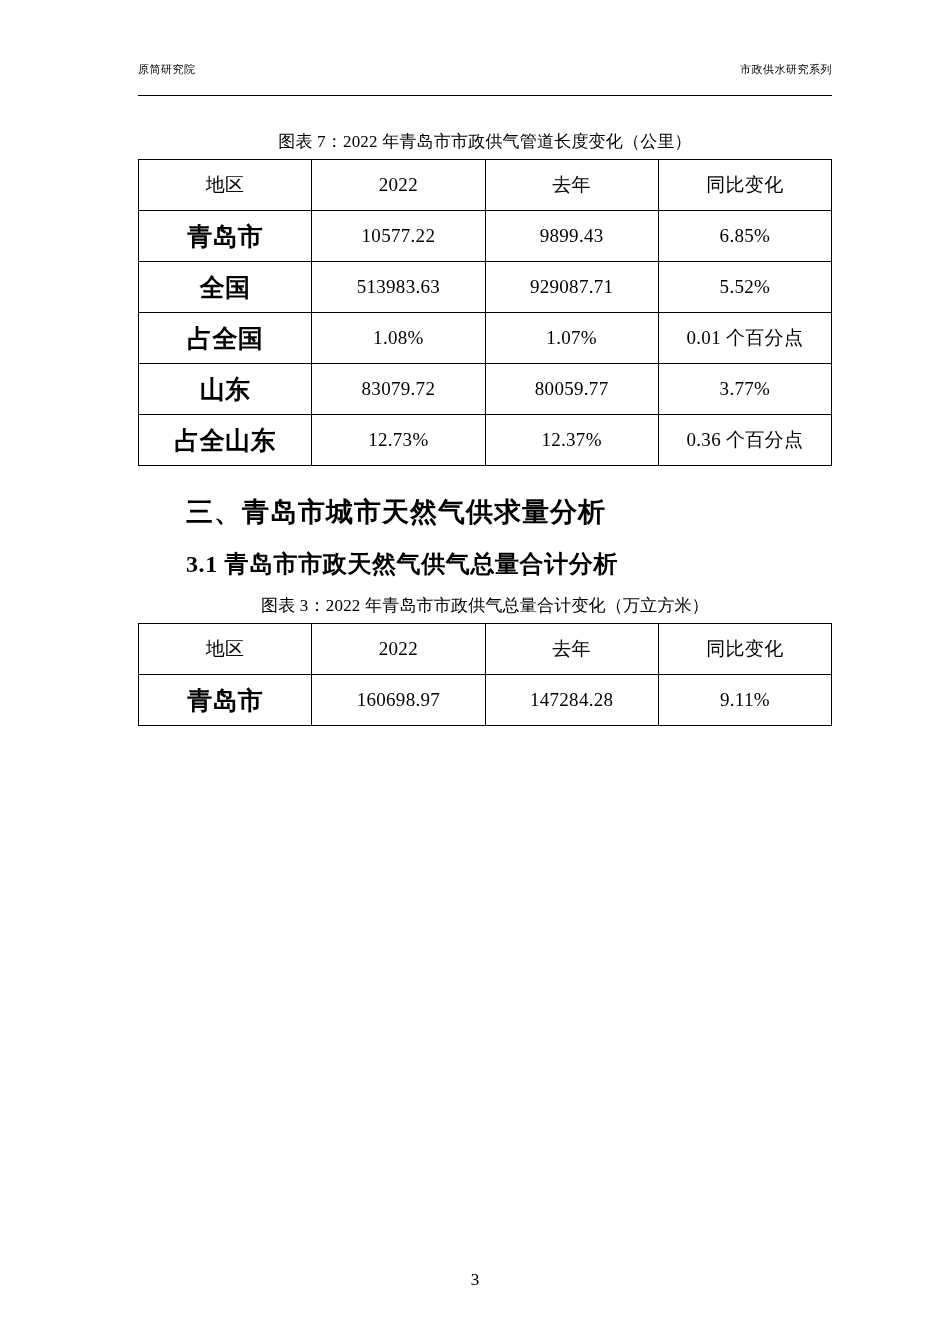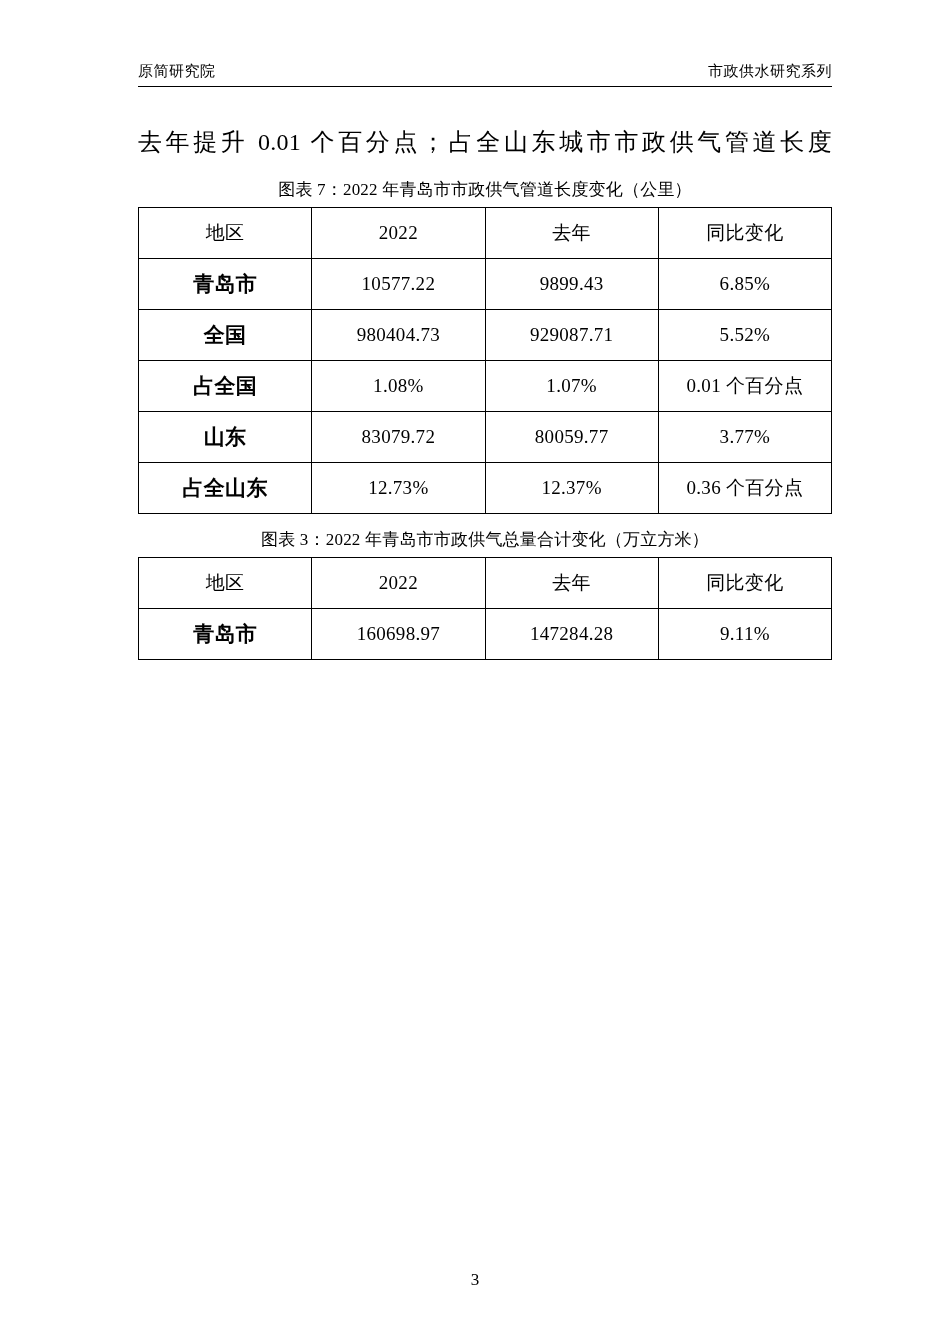--- a/index.html
+++ b/index.html
@@ -20,23 +20,23 @@
     width: 950px;
     height: 1344px;
     box-sizing: border-box;
     padding: 62px 118px 40px 138px;
   }
   
   .header {
     display: flex;
     justify-content: space-between;
     align-items: flex-end;
-    font-size: 15px;
+    font-size: 11px;
     letter-spacing: 0.5px;
-    padding-bottom: 5px;
+    padding-bottom: 18px;
     border-bottom: 1.3px solid #000;
     margin-bottom: 34px;
   }
   .header .h-left, .header .h-right {
     white-space: nowrap;
   }
   
   p.body-text {
     font-size: 24px;
     line-height: 43px;
@@ -64,21 +64,21 @@
   table.data-table td {
     border: 1.3px solid #000;
     text-align: center;
     vertical-align: middle;
     height: 48px;
     font-size: 19px;
     letter-spacing: 0.3px;
   }
   table.data-table td.label-cell {
     font-weight: bold;
-    font-size: 21px;
+    font-size: 25px;
   }
   table.data-table tr.head-row td {
     font-weight: normal;
   }
   .source-note {
     font-size: 17px;
     margin: 7px 0 0 22px;
     letter-spacing: 0.2px;
   }
   
@@ -113,41 +113,40 @@
 </head>
 <body>
 
 <div class="page">
 
   <div class="header">
     <span class="h-left">原简研究院</span>
     <span class="h-right">市政供水研究系列</span>
   </div>
 
-  <p class="body-text spread">去年提升 0.01 个百分点；占全山东城市市政供气管道长度</p>
 
   <div class="table-caption">图表 7：2022 年青岛市市政供气管道长度变化（公里）</div>
 
   <table class="data-table">
     <tbody>
       <tr class="head-row">
         <td>地区</td>
         <td>2022</td>
         <td>去年</td>
         <td>同比变化</td>
       </tr>
       <tr>
         <td class="label-cell">青岛市</td>
         <td>10577.22</td>
         <td>9899.43</td>
         <td>6.85%</td>
       </tr>
       <tr>
         <td class="label-cell">全国</td>
-        <td>980404.73</td>
+        <td>513983.63</td>
         <td>929087.71</td>
         <td>5.52%</td>
       </tr>
       <tr>
         <td class="label-cell">占全国</td>
         <td>1.08%</td>
         <td>1.07%</td>
         <td>0.01 个百分点</td>
       </tr>
       <tr>
@@ -159,20 +158,22 @@
       <tr>
         <td class="label-cell">占全山东</td>
         <td>12.73%</td>
         <td>12.37%</td>
         <td>0.36 个百分点</td>
       </tr>
     </tbody>
   </table>
 
 
+  <h2 class="section-title">三、青岛市城市天然气供求量分析</h2>
+  <h3 class="sub-title">3.1 青岛市市政天然气供气总量合计分析</h3>
 
 
   <div class="table-caption">图表 3：2022 年青岛市市政供气总量合计变化（万立方米）</div>
 
   <table class="data-table">
     <tbody>
       <tr class="head-row">
         <td>地区</td>
         <td>2022</td>
         <td>去年</td>

